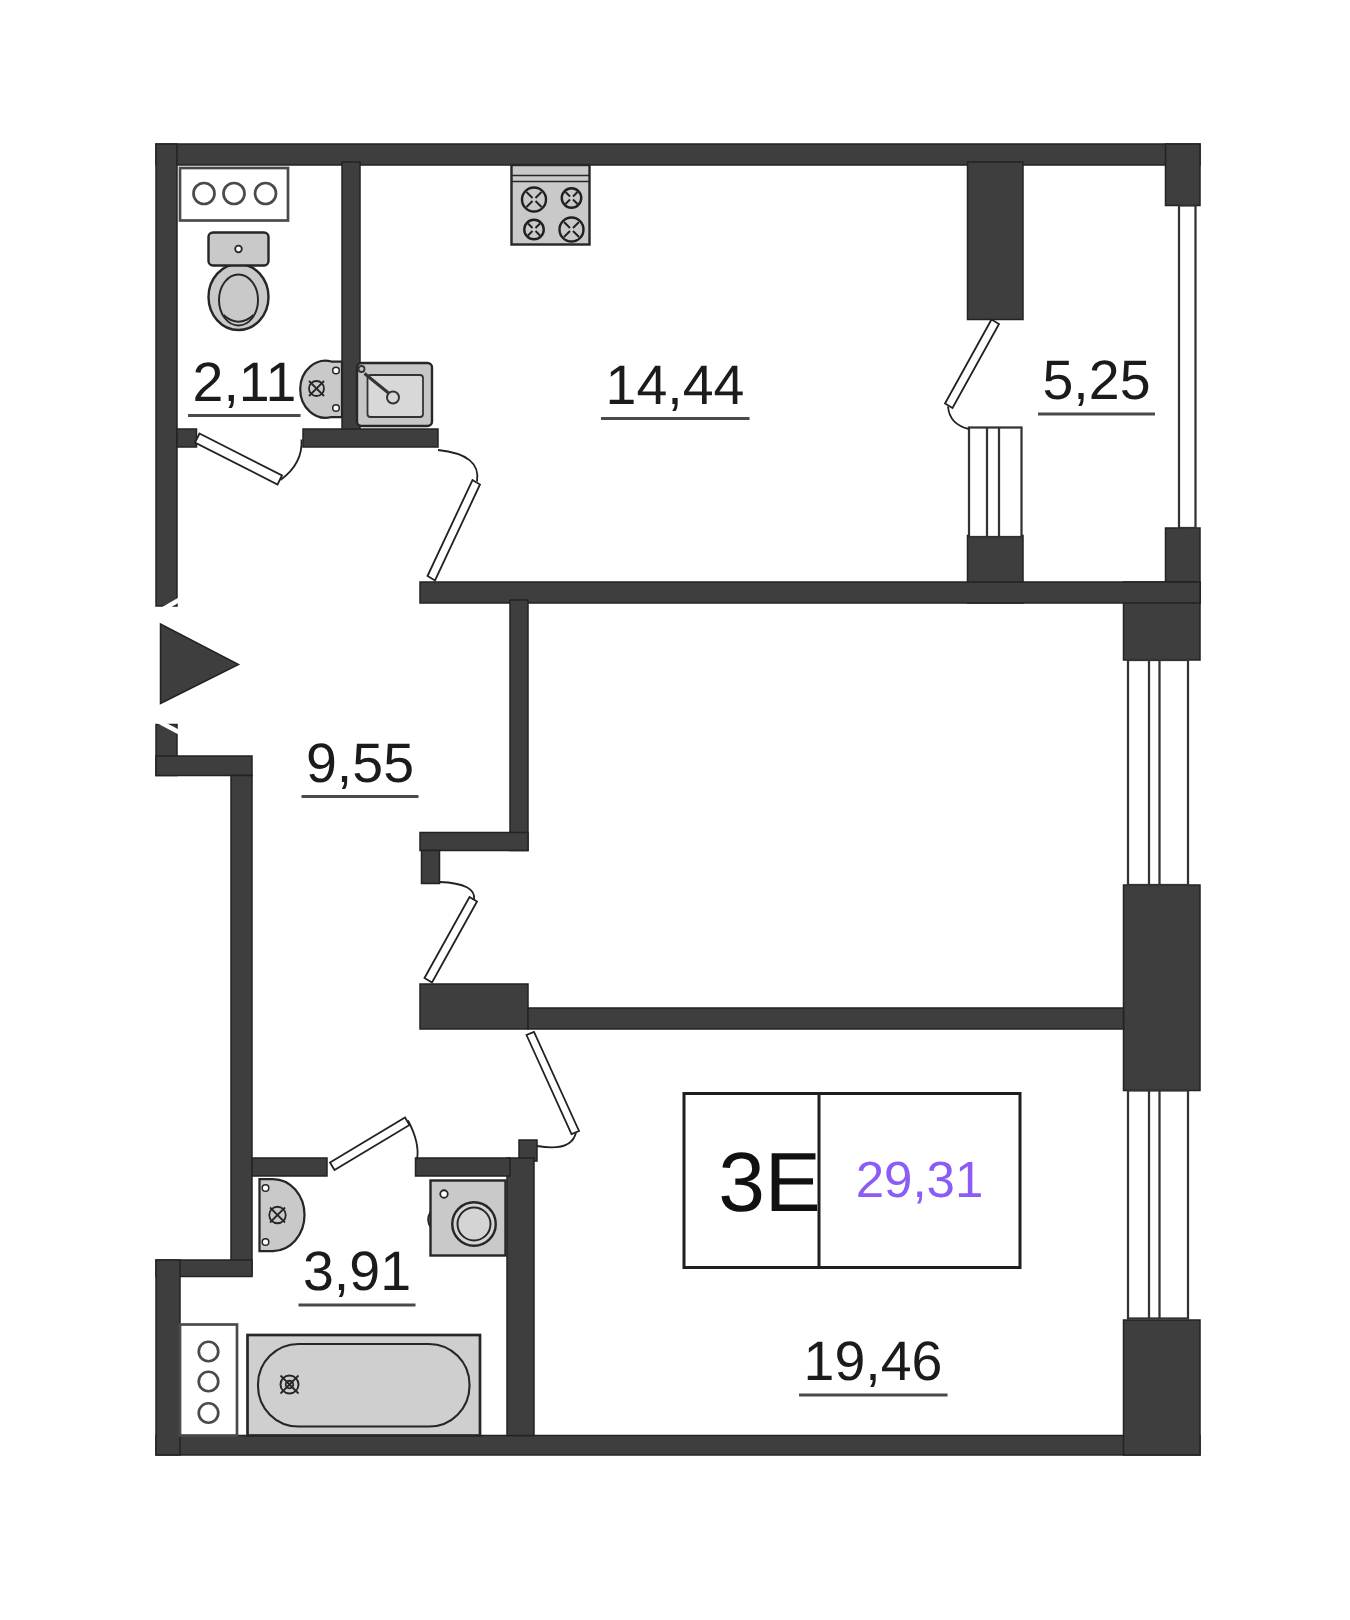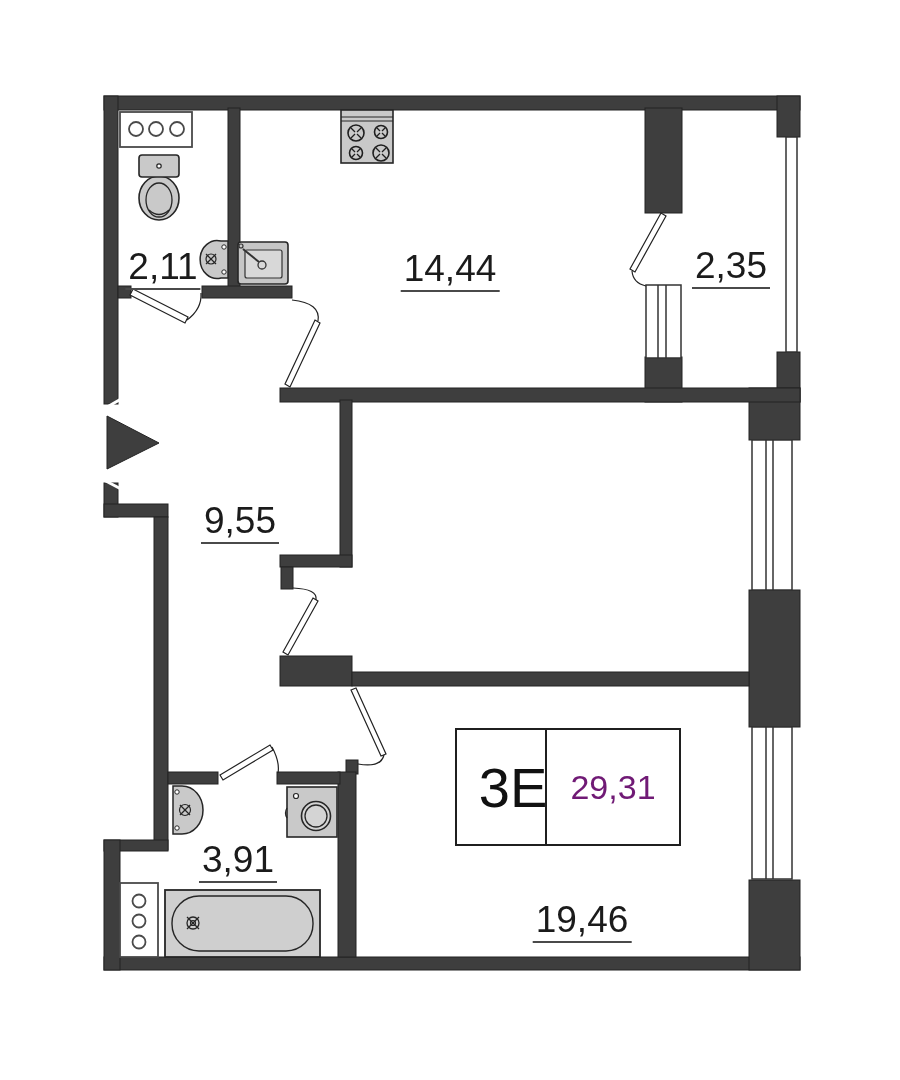--- a/index.html
+++ b/index.html
@@ -1,28 +1,28 @@
 <!DOCTYPE html>
 <html><head>
 <meta charset="utf-8">
 <style>
   html,body{margin:0;padding:0;background:#ffffff;}
   #stage{position:relative;width:900px;height:1080px;background:#ffffff;overflow:hidden;
          font-family:"Liberation Sans", sans-serif;}
   #plan-svg{position:absolute;left:0;top:0;}
   .room-label{position:absolute;transform:translateX(-50%);font-size:37px;line-height:1;
               color:#1b1b1b;white-space:nowrap;}
-  .room-label span{display:inline-block;border-bottom:2px solid #4a4a4a;padding:0 3px 3px 3px;margin-top:12px;}
+  .room-label span{display:inline-block;border-bottom:2px solid #4a4a4a;padding:0 3px 3px 3px;}
   
   .info-table{position:absolute;left:455px;top:728px;width:226px;height:118px;
               display:flex;border:2px solid #1f1f1f;background:#ffffff;box-sizing:border-box;}
   .type-cell{width:90px;display:flex;align-items:center;justify-content:center;
              font-size:56px;color:#111;border-right:2px solid #1f1f1f;box-sizing:border-box;padding-left:24px;}
   .vals{flex:1;display:flex;flex-direction:column;}
-  .val{flex:1;display:flex;align-items:center;justify-content:center;font-size:34px;color:#701a75;
+  .val{flex:1;display:flex;align-items:center;justify-content:center;font-size:34px;color:#8b5cf6;
        border-bottom:2px solid #1f1f1f;box-sizing:border-box;}
   .val:last-child{border-bottom:none;}
 </style>
 </head>
 <body>
 
 <div id="stage">
 
 <svg id="plan-svg" width="900" height="1080" viewBox="0 0 900 1080">
 
@@ -205,21 +205,21 @@
   <g fill="#ffffff" stroke="#4a4a4a" stroke-width="1.8">
     <rect x="120" y="883" width="38" height="74"></rect>
     <circle cx="139" cy="901" r="6.5"></circle>
         <circle cx="139" cy="921" r="6.5"></circle>
         <circle cx="139" cy="942" r="6.5"></circle>
   </g>
 </svg>
 
   <div class="room-label" style="left:163px;top:236px"><span>2,11</span></div>
   <div class="room-label" style="left:450px;top:238px"><span>14,44</span></div>
-  <div class="room-label" style="left:731px;top:235px"><span>2,35</span></div>
+  <div class="room-label" style="left:731px;top:235px"><span>5,25</span></div>
   <div class="room-label" style="left:240px;top:490px"><span>9,55</span></div>
   <div class="room-label" style="left:238px;top:829px"><span>3,91</span></div>
   <div class="room-label" style="left:582px;top:889px"><span>19,46</span></div>
 
   <div class="info-table">
     <div class="type-cell">3Е</div>
     <div class="vals">
       <div class="val">29,31</div>
     </div>
   </div>

